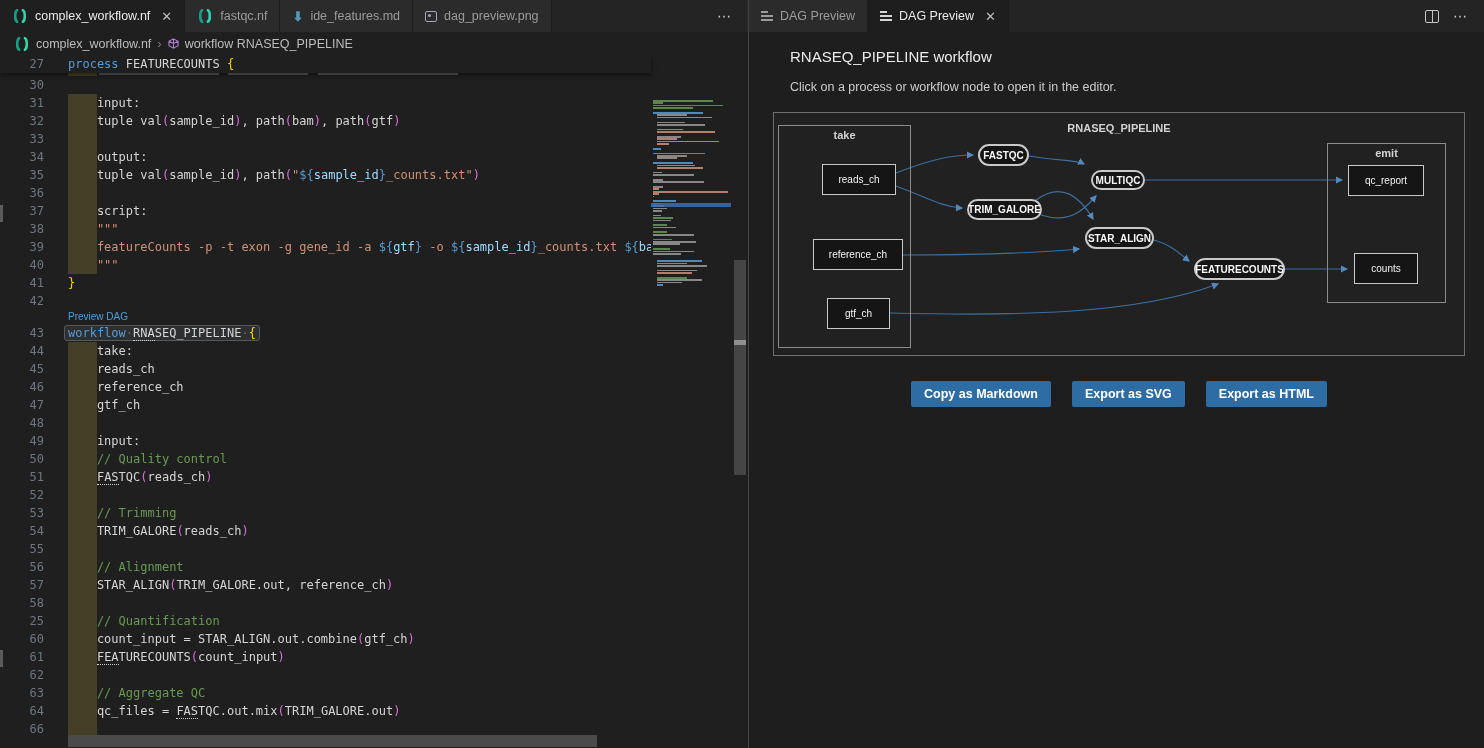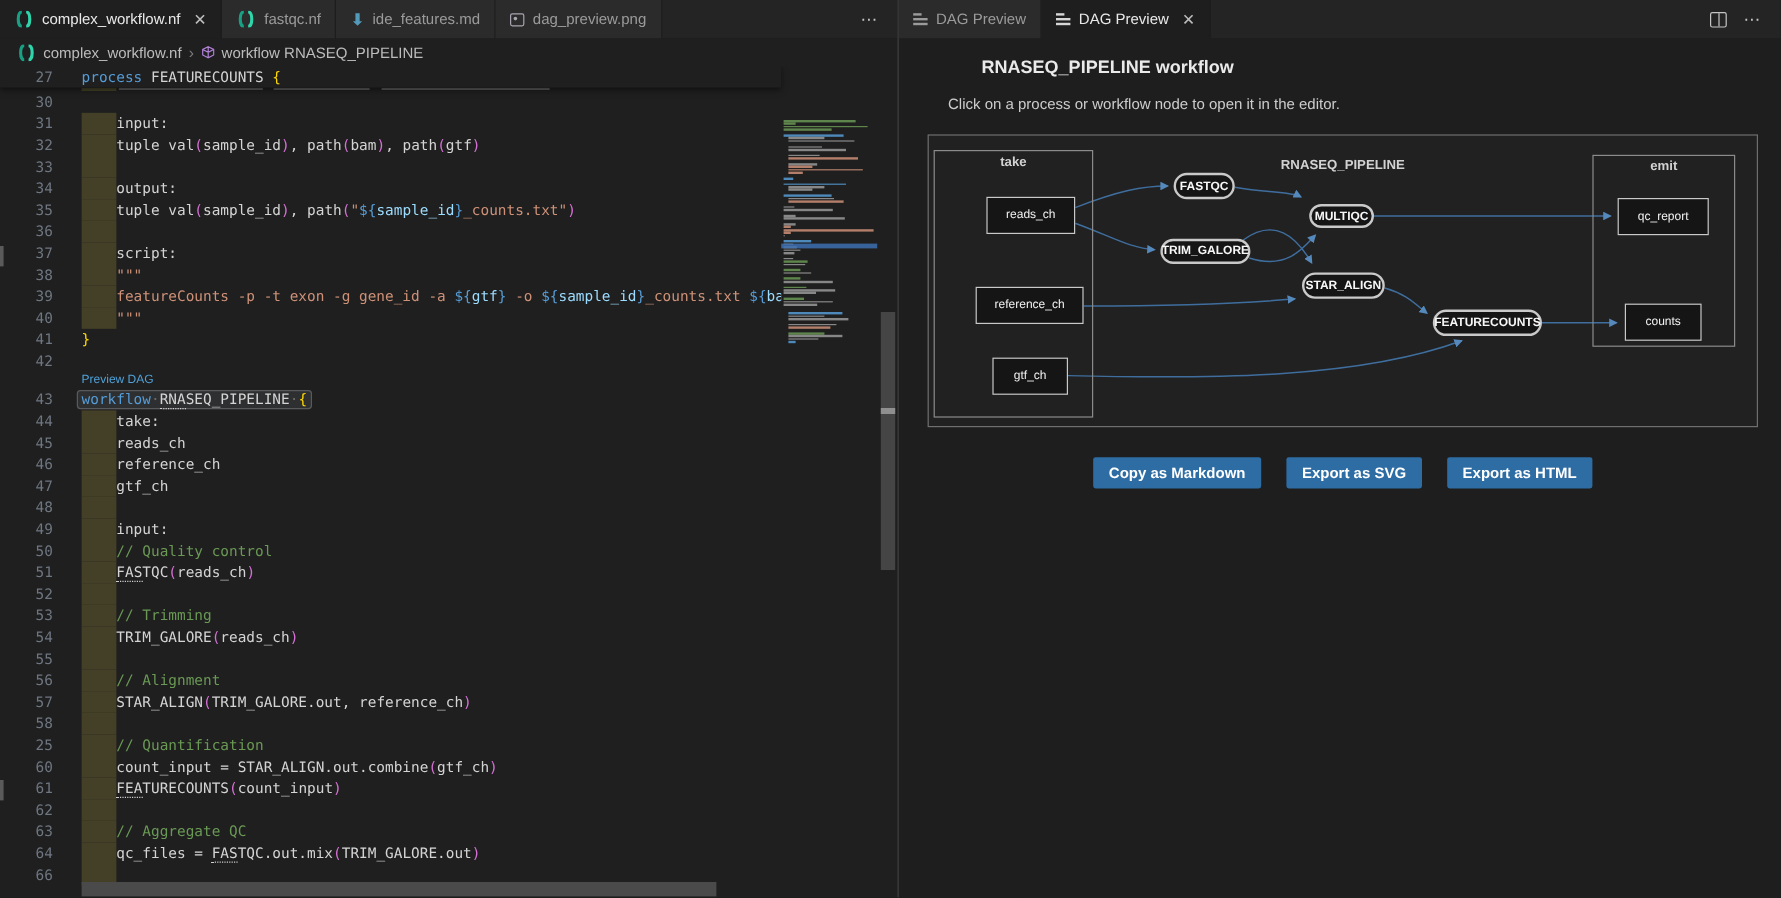--- a/index.html
+++ b/index.html
@@ -67,25 +67,25 @@
   #mm-band { position:absolute; left:651px; width:80px; height:4px; background:#3c6fb0; opacity:.85; }
   #vscrollbar { position:absolute; left:733px; top:0; width:14px; height:748px; }
   #vthumb { position:absolute; left:1px; width:12px; top:205px; height:215px; background:#454545; }
   #vdeco { position:absolute; left:1px; width:12px; top:285px; height:5px; background:#8f8f8f; }
   #hscrollbar { position:absolute; left:68px; top:735px; width:529px; height:12px; background:#4a4a4a; z-index:6; }
   .edge-mark { position:absolute; left:0; width:3px; height:17px; background:#5a5a5a; }
 
   
   #divider { position:absolute; left:748px; top:0; width:1px; height:748px; background:#454545; cursor:col-resize; }
   #panel { position:absolute; left:749px; top:32px; width:735px; height:716px; background:#1e1e1e; }
-  #panel-title { position:absolute; left:41px; top:16px; font-size:15px; font-weight:bold; color:#eaeaea;margin-left:28px; }
+  #panel-title { position:absolute; left:41px; top:16px; font-size:15px; font-weight:normal; color:#eaeaea; }
   #panel-sub { position:absolute; left:41px; top:48px; font-size:12.5px; color:#cccccc; }
 
   #dag { position:absolute; left:24px; top:80px; width:692px; height:244px; background:#212121; border:1px solid #6f6f6f; }
-  #dag-title { position:absolute; top:19px; left:0; right:0; text-align:center; font-size:11px; font-weight:bold; color:#d2d2d2; }
+  #dag-title { position:absolute; top:9px; left:0; right:0; text-align:center; font-size:11px; font-weight:bold; color:#d2d2d2; }
   .group-box { position:absolute; border:1px solid #8b8b8b; }
   .group-label { position:absolute; top:3px; left:0; right:0; text-align:center; font-size:11px; font-weight:600; color:#d2d2d2; }
   .chan, .outp { position:absolute; background:#151515; border:1.5px solid #c9c9c9; color:#f2f2f2;
     font-size:10px; display:flex; align-items:center; justify-content:center; cursor:pointer; }
   .proc { position:absolute; background:#151515; border:2px solid #c9c9c9; border-radius:12px; color:#f7f7f7;
     font-size:10px; font-weight:600; display:flex; align-items:center; justify-content:center; cursor:pointer; }
   #dag svg.edges { position:absolute; left:0; top:0; width:692px; height:244px; }
 
   #btn-row { position:absolute; left:24px; top:349px; width:692px; display:flex; justify-content:center; gap:21px; }
   .blue-btn { background:#2e6da4; color:#ffffff; border:none; font-family:"Liberation Sans", sans-serif;
@@ -446,21 +446,21 @@
           <path d="M371,67 L568,67" marker-end="url(#arr)"></path>
           <path d="M511,156 L573,156" marker-end="url(#arr)"></path>
         </g>
       </svg>
 
       <div id="dag-title">RNASEQ_PIPELINE</div>
 
       <div class="group-box" style="left:4px;top:12px;width:133px;height:223px;">
         <div class="group-label">take</div>
       </div>
-      <div class="group-box" style="left:553px;top:16px;width:119px;height:160px;">
+      <div class="group-box" style="left:553px;top:30px;width:119px;height:160px;">
         <div class="group-label">emit</div>
       </div>
 
       <div class="chan" style="left:48px;top:51px;width:74px;height:31px;">reads_ch</div>
       <div class="chan" style="left:39px;top:126px;width:90px;height:31px;">reference_ch</div>
       <div class="chan" style="left:53px;top:185px;width:63px;height:31px;">gtf_ch</div>
 
       <div class="proc" style="left:204px;top:31px;width:51px;height:22px;">FASTQC</div>
       <div class="proc" style="left:193px;top:86px;width:75px;height:21px;">TRIM_GALORE</div>
       <div class="proc" style="left:317px;top:57px;width:54px;height:20px;">MULTIQC</div>

